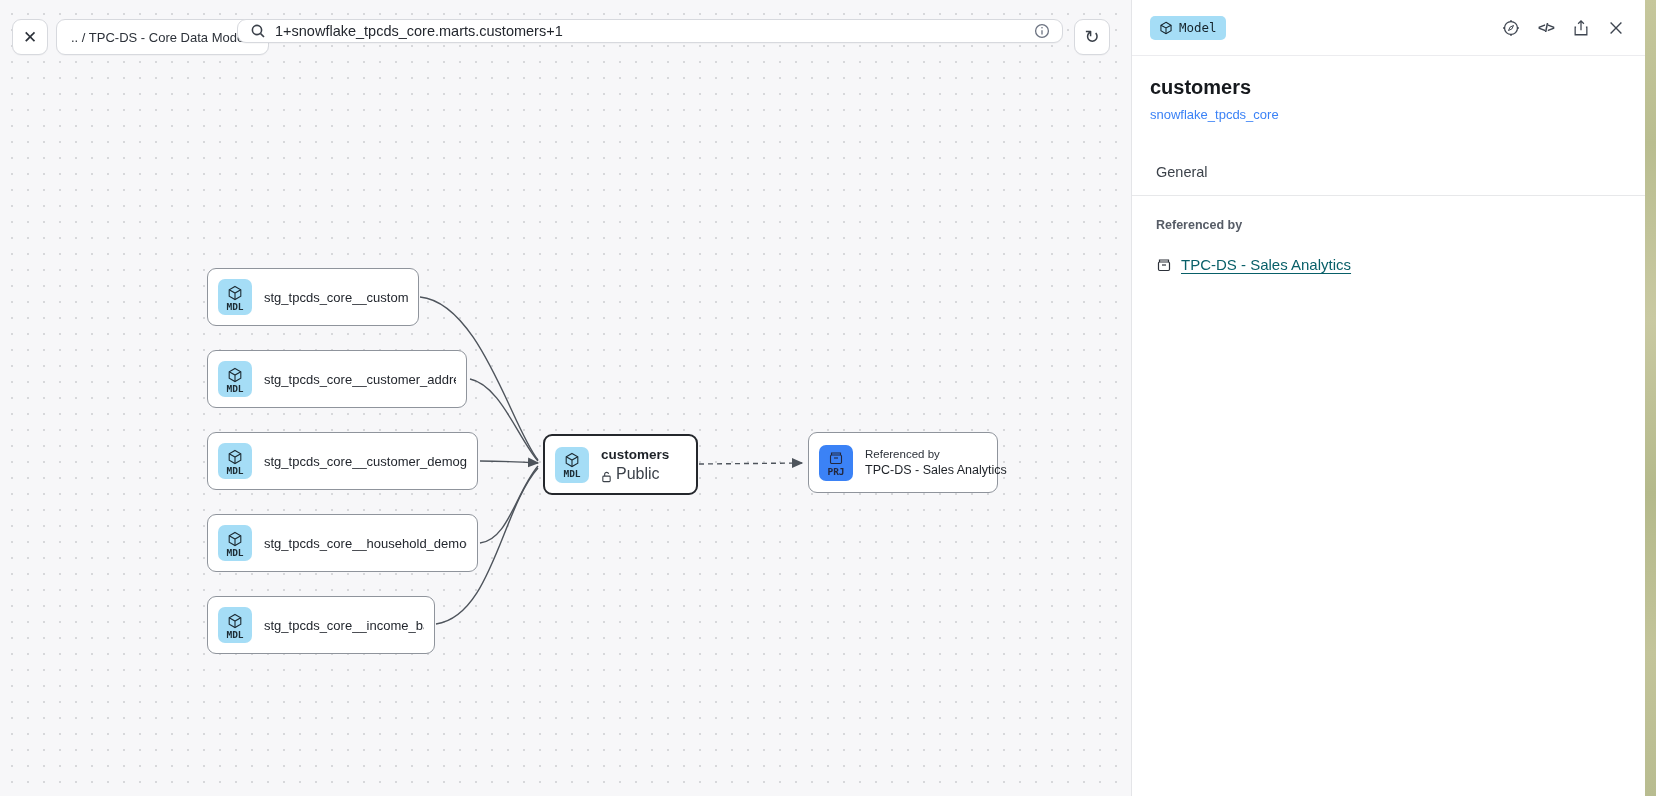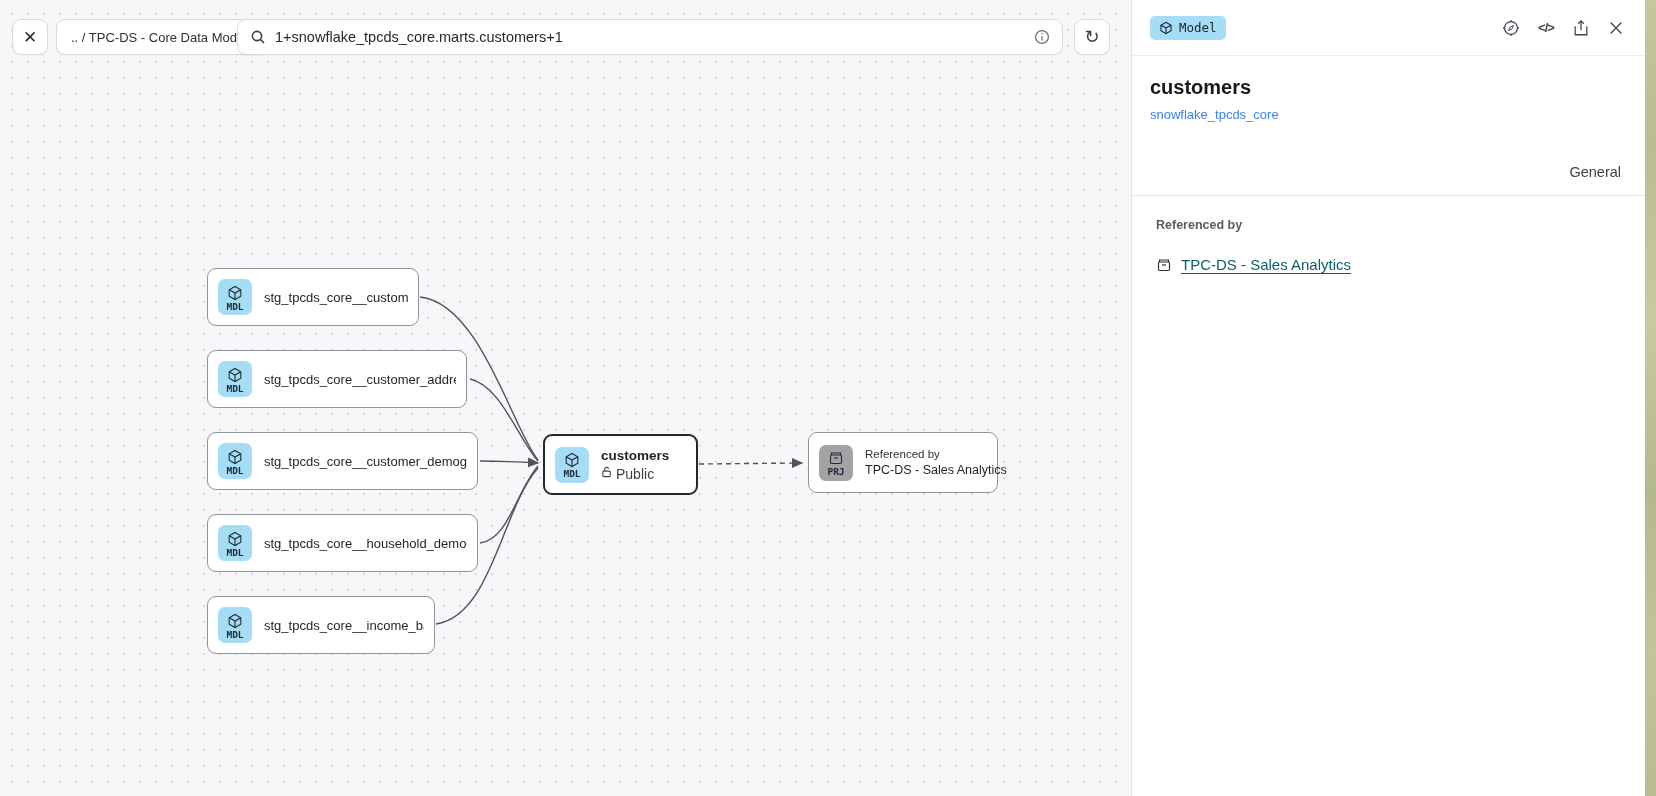--- a/index.html
+++ b/index.html
@@ -25,21 +25,21 @@
   .tbtn {
     position:absolute; top:19px; height:36px;
     background:#fff; border:1px solid #d7d9de; border-radius:9px;
     display:flex; align-items:center; justify-content:center;
     font-size:13px; color:#2c3139; cursor:pointer;
     box-shadow:0 1px 1px rgba(20,24,30,.03);
   }
   .close-btn { left:12px; width:36px; font-size:17px; }
   .crumb-btn { left:56px; padding:0 14px; white-space:nowrap; }
   .searchbar {
-    position:absolute; top:19px; left:237px; width:826px; height:36px;
+    position:absolute; top:19px; left:237px; width:826px; height:24px;
     background:#fff; border:1px solid #d7d9de; border-radius:9px;
     display:flex; align-items:center; gap:9px; padding:0 12px;
     box-shadow:0 1px 1px rgba(20,24,30,.03);
   }
   .searchbar input {
     flex:1; border:none; outline:none; font-size:14.5px; color:#23272e;
     font-family:"Liberation Sans", sans-serif; background:transparent;
   }
   .refresh-btn { left:1074px; width:36px; font-size:18px; color:#3a4049; }
 
@@ -55,29 +55,29 @@
   }
   .node.selected { border:2px solid #24272c; }
   .type-badge {
     width:34px; height:36px; border-radius:7px; flex:0 0 auto;
     display:flex; flex-direction:column; align-items:center; justify-content:center;
     font-family:"DejaVu Sans Mono", monospace;
     font-size:9.5px; font-weight:bold; color:#1d2b33; line-height:1;
     padding-top:2px; gap:1px;
   }
   .badge-mdl { background:#a5ddf6; }
-  .badge-prj { background:#a3a3a3; color:#23273d; }
+  .badge-prj { background:#3b82f6; color:#23273d; }
   .node-label {
     font-size:13px; color:#23272e; white-space:nowrap; overflow:hidden;
   }
   .node-main { display:flex; flex-direction:column; gap:3px; min-width:0; }
   .node-title { font-size:13.5px; font-weight:700; color:#1d2127; white-space:nowrap; }
   .node-sub {
-    display:flex; align-items:flex-start; gap:4px;
-    font-size:14px; color:#3c424a; white-space:nowrap;
+    display:flex; align-items:flex-end; gap:4px;
+    font-size:16px; color:#3c424a; white-space:nowrap;
   }
   .node-kicker { font-size:11.5px; color:#2c3139; white-space:nowrap; }
   .node-title2 { font-size:12.5px; color:#1d2127; white-space:nowrap; }
 
   
   .panel {
     position:absolute; top:0; left:1131px; width:514px; height:796px;
     background:#fff; border-left:1px solid #e4e5e8;
   }
   .panel-header {
@@ -96,21 +96,21 @@
     color:#3e4550; cursor:pointer; font-size:15px;
   }
   .code-glyph { font-size:13px; font-weight:bold; letter-spacing:-1px; color:#3e4550; }
 
   .panel-titleblock { padding:20px 18px 10px 18px; }
   .panel-title { font-size:20px; font-weight:700; color:#16191d; }
   .panel-subtitle { font-size:13px; color:#3b82f6; margin-top:8px; }
 
   .tabs {
     display:flex; align-items:flex-end; gap:8px; margin-top:22px;
-    border-bottom:1px solid #e7e8ea; padding:0 6px; position:relative;justify-content:flex-end;
+    border-bottom:1px solid #e7e8ea; padding:0 6px; position:relative;
   }
   .tab {
     padding:10px 18px 13px 18px; font-size:14.5px; color:#3c424a;
     cursor:pointer; display:flex; align-items:center; gap:8px;
     border-bottom:3px solid transparent; margin-bottom:-1px;
   }
   .tab.active { color:#055f68; font-weight:700; border-bottom-color:#0a6a73; }
   .tab-count {
     background:#0a5a63; color:#fff; font-size:11px; font-weight:700;
     min-width:26px; height:19px; border-radius:10px;

